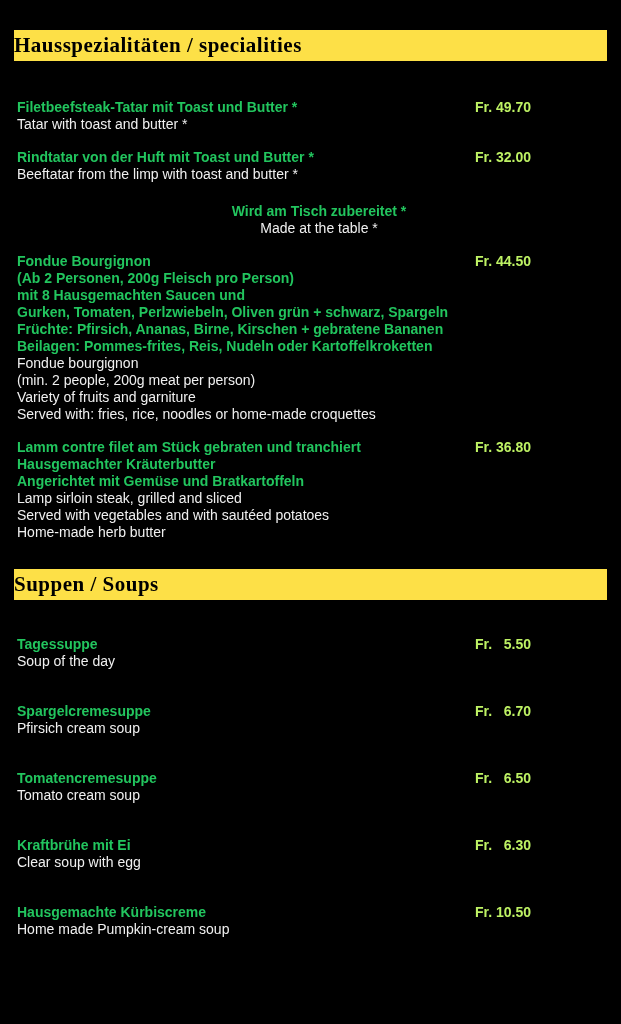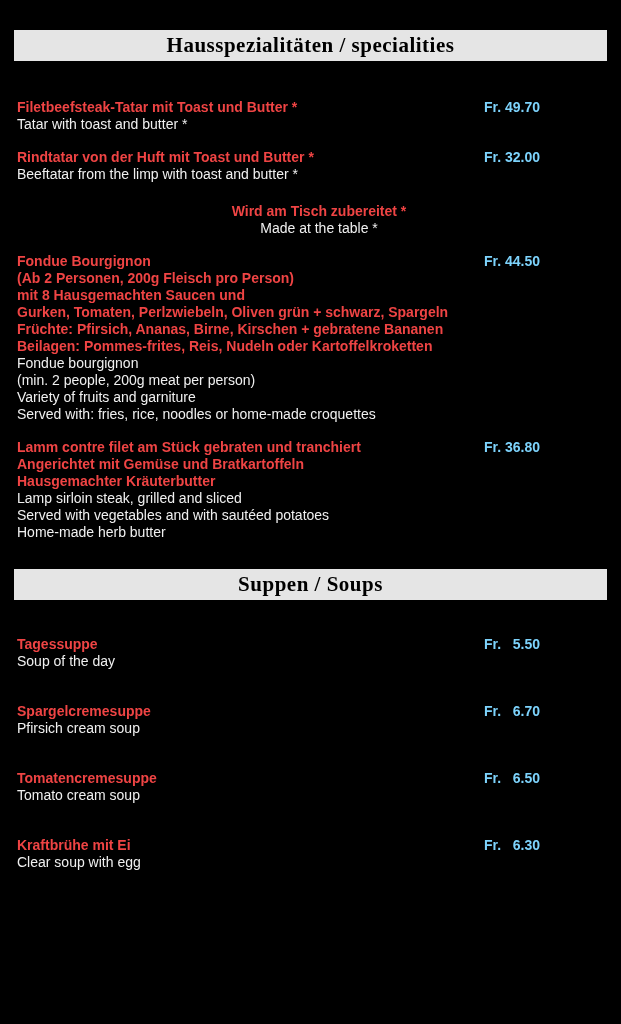--- a/index.html
+++ b/index.html
@@ -14,60 +14,59 @@
     width: 621px;
     height: 1024px;
     background: #000;
     color: #ffffff;
     overflow: hidden;
   }
   .band {
     margin-left: 14px;
     margin-right: 14px;
     height: 31px;
-    background: #e5e5e5;
+    background: #fde047;
     display: flex;
     align-items: center;
-    justify-content: center;
   }
   .band-title {
     font-family: "Liberation Serif", serif;
     font-weight: 700;
     font-size: 21px;
     color: #000000;
     letter-spacing: 0.5px;
   }
   .items {
     padding-left: 17px;
     padding-right: 0;
   }
   .item {
     position: relative;
     padding-right: 130px;
   }
   .item .de {
     font-weight: bold;
     font-size: 14px;
     line-height: 17px;
-    color: #ef4444;
+    color: #22c55e;
   }
   .item .en {
     font-weight: normal;
     font-size: 14px;
     line-height: 17px;
     color: #f0f0f0;
   }
   .item .price {
     position: absolute;
     top: 0;
-    right: 81px;
+    right: 90px;
     font-weight: bold;
     font-size: 14px;
     line-height: 17px;
-    color: #7dd3fc;
+    color: #bef264;
     white-space: pre;
   }
   .item.note {
     text-align: center;
     padding-right: 0;
   }
   
   .sec-0 .band { margin-top: 30px; }
   .sec-0 .items { padding-top: 38px; }
   .sec-0 .item { margin-bottom: 16px; }
@@ -108,22 +107,22 @@
           <div class="de">Früchte: Pfirsich, Ananas, Birne, Kirschen + gebratene Bananen</div>
           <div class="de">Beilagen: Pommes-frites, Reis, Nudeln oder Kartoffelkroketten</div>
           <div class="en">Fondue bourgignon</div>
           <div class="en">(min. 2 people, 200g meat per person)</div>
           <div class="en">Variety of fruits and garniture</div>
           <div class="en">Served with: fries, rice, noodles or home-made croquettes</div>
           <div class="price">Fr. 44.50</div>
         </div>
         <div class="item">
           <div class="de">Lamm contre filet am Stück gebraten und tranchiert</div>
+          <div class="de">Hausgemachter Kräuterbutter</div>
           <div class="de">Angerichtet mit Gemüse und Bratkartoffeln</div>
-          <div class="de">Hausgemachter Kräuterbutter</div>
           <div class="en">Lamp sirloin steak, grilled and sliced</div>
           <div class="en">Served with vegetables and with sautéed potatoes</div>
           <div class="en">Home-made herb butter</div>
           <div class="price">Fr. 36.80</div>
         </div>
       </div>
   </section>
 
   <section class="sec sec-1">
     <div class="band">
@@ -143,16 +142,21 @@
         <div class="item">
           <div class="de">Tomatencremesuppe</div>
           <div class="en">Tomato cream soup</div>
           <div class="price">Fr.   6.50</div>
         </div>
         <div class="item">
           <div class="de">Kraftbrühe mit Ei</div>
           <div class="en">Clear soup with egg</div>
           <div class="price">Fr.   6.30</div>
         </div>
+        <div class="item">
+          <div class="de">Hausgemachte Kürbiscreme</div>
+          <div class="en">Home made Pumpkin-cream soup</div>
+          <div class="price">Fr. 10.50</div>
+        </div>
       </div>
   </section>
 
 </div>
 
 </body></html>

